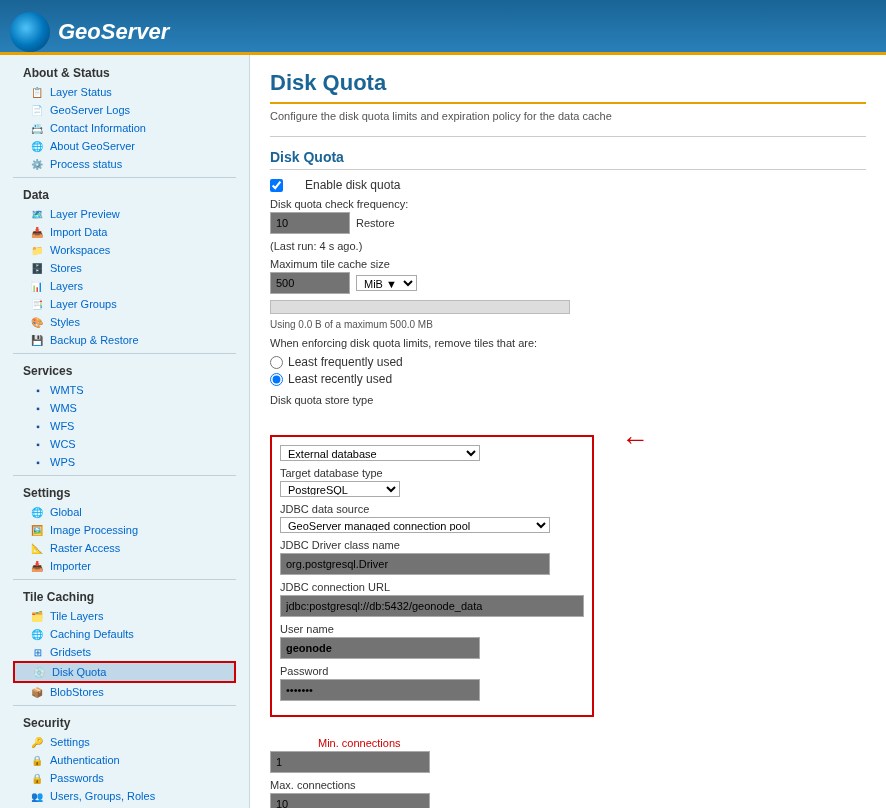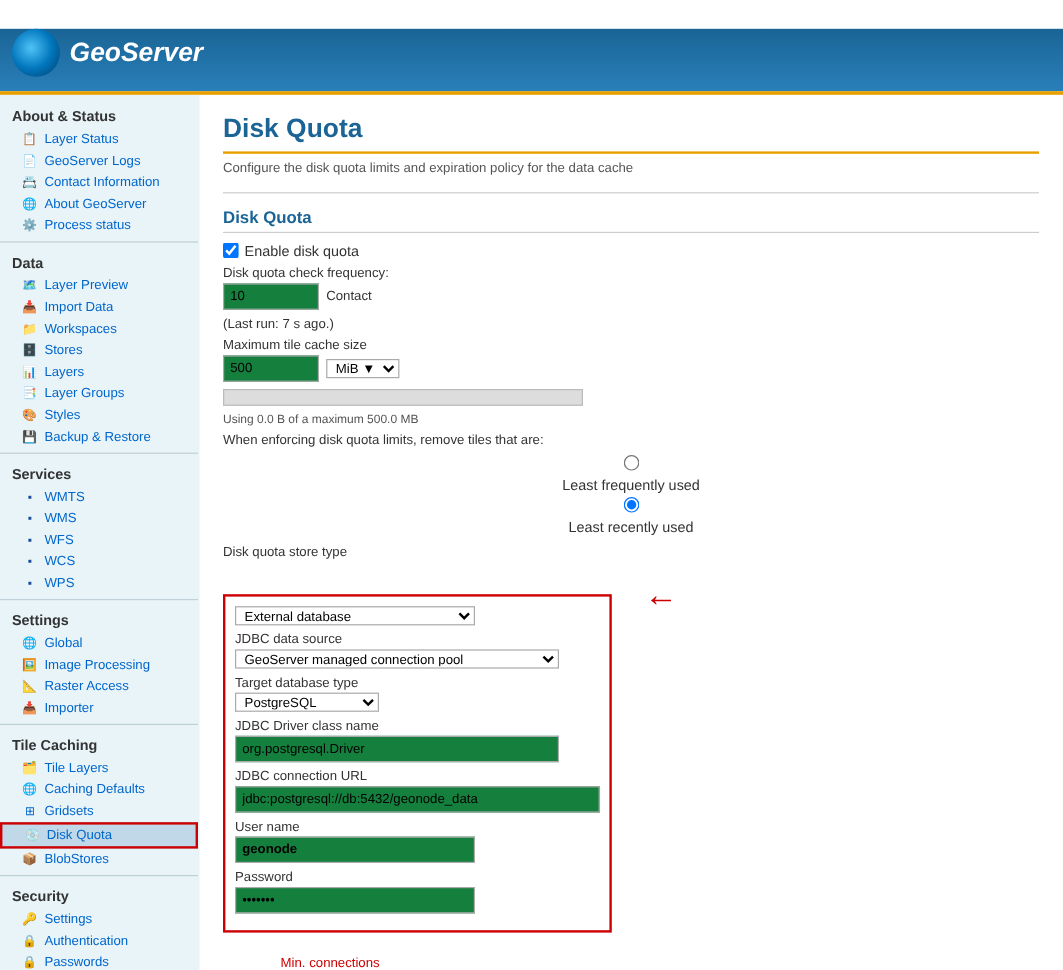--- a/index.html
+++ b/index.html
@@ -1,54 +1,54 @@
 <!DOCTYPE html>
 <html><head>
   <meta charset="utf-8">
   <style>
     * { box-sizing: border-box; margin: 0; padding: 0; }
     body { font-family: Arial, sans-serif; font-size: 12px; color: #333; background: #fff; display: flex; flex-direction: column; height: 808px; overflow: hidden; }
 
     
-    .header { background: linear-gradient(to bottom, #1a6496, #2980b9); height: 55px; display: flex; align-items: flex-start; padding: 0 10px; border-bottom: 3px solid #e8a000; flex-shrink: 0; margin-top: 24px; }
+    .header { background: linear-gradient(to bottom, #1a6496, #2980b9); height: 55px; display: flex; align-items: flex-end; padding: 0 10px; border-bottom: 3px solid #e8a000; flex-shrink: 0; }
     .header-logo { display: flex; align-items: center; gap: 8px; }
     .logo-icon { width: 40px; height: 40px; background: radial-gradient(circle at 40% 40%, #4fc3f7, #0277bd, #003d6b); border-radius: 50%; flex-shrink: 0; }
     .logo-text { color: white; font-size: 22px; font-weight: bold; font-style: italic; }
 
     
     .main-layout { display: flex; flex: 1; overflow: hidden; }
 
     
-    .sidebar { width: 166px; background: #e8f4f8; border-right: 1px solid #c5d9e0; overflow-y: auto; flex-shrink: 0; padding: 5px 0; }
+    .sidebar { width: 250px; background: #e8f4f8; border-right: 1px solid #c5d9e0; overflow-y: auto; flex-shrink: 0; padding: 5px 13px; }
     .sidebar-section-title { font-weight: bold; font-size: 12px; color: #333; padding: 6px 10px 3px 10px; }
     .sidebar-item { display: flex; align-items: center; gap: 5px; padding: 2px 10px 2px 18px; cursor: pointer; color: #0066cc; font-size: 11px; }
     .sidebar-item.active { background: #c0d8e8; border: 1px solid #a00; }
     .sidebar-icon { width: 14px; height: 14px; flex-shrink: 0; display: inline-flex; align-items: center; justify-content: center; font-size: 10px; }
     .icon-blue { color: #1a4a9a; }
 
     
     .content { flex: 1; overflow-y: auto; padding: 15px 20px; }
     .page-title { font-size: 22px; font-weight: bold; color: #1a6496; border-bottom: 2px solid #e8a000; padding-bottom: 6px; margin-bottom: 6px; }
     .page-subtitle { font-size: 11px; color: #555; margin-bottom: 14px; }
 
     .section-title { font-size: 14px; font-weight: bold; color: #1a6496; border-bottom: 1px solid #ccc; padding-bottom: 4px; margin: 12px 0 8px 0; }
 
     
     .form-row { margin-bottom: 6px; }
     .form-label { font-size: 11px; color: #333; margin-bottom: 2px; }
-    .form-input { height: 22px; font-size: 11px; border: 1px solid #aaa; padding: 2px 5px; background: #15803d; }
+    .form-input { height: 22px; font-size: 11px; border: 1px solid #aaa; padding: 2px 5px; background: #737373; }
     .form-input-sm { width: 80px; }
     select.form-select { height: 16px; font-size: 11px; border: 1px solid #aaa; background: white; padding: 1px 3px; }
 
     .inline-row { display: flex; align-items: center; gap: 6px; margin-bottom: 6px; }
     .inline-label { font-size: 11px; color: #333; }
 
-    .checkbox-row { display: flex; align-items: flex-start; gap: 5px; margin-bottom: 6px; }
-
-    .radio-row { display: flex; align-items: center; gap: 5px; margin-bottom: 3px; flex-direction: column; }
+    .checkbox-row { display: flex; align-items: center; gap: 22px; margin-bottom: 6px; }
+
+    .radio-row { display: flex; align-items: center; gap: 5px; margin-bottom: 3px; }
 
     
     .progress-area { margin: 6px 0; }
     .progress-bar-container { width: 300px; height: 14px; background: #ddd; border: 1px solid #bbb; position: relative; margin-bottom: 3px; }
     .progress-bar-fill { height: 100%; background: linear-gradient(to right, #90c090, #60a060); width: 0%; }
     .progress-text { font-size: 10px; color: #555; }
 
     
     .highlight-box { border: 2px solid #cc0000; padding: 8px; margin-bottom: 10px; background: #fff; position: relative; margin-top: 25px; }
 
@@ -234,23 +234,23 @@
     <div class="checkbox-row form-row">
       <input type="checkbox" checked="" id="enable-dq" style="">
       <label for="enable-dq">Enable disk quota</label>
     </div>
 
     
     <div class="form-row">
       <div class="form-label">Disk quota check frequency:</div>
       <div class="inline-row">
         <input type="text" class="form-input form-input-sm" value="10" style="">
-        <span class="inline-label">Contact</span>
+        <span class="inline-label">Restore</span>
       </div>
-      <div class="form-label">(Last run: 7 s ago.)</div>
+      <div class="form-label">(Last run: 4 s ago.)</div>
     </div>
 
     
     <div class="form-row">
       <div class="form-label">Maximum tile cache size</div>
       <div class="inline-row">
         <input type="text" class="form-input form-input-sm" value="500" style="">
         <select class="form-select">
           <option>MiB ▼</option>
         </select>
@@ -285,37 +285,37 @@
       <div class="highlight-box" style="min-width: 320px;">
 
         <div class="form-row">
           <select class="form-select" style="width: 200px;">
             <option>H2 (embedded)</option>
             <option selected="">External database</option>
           </select>
         </div>
 
         <div class="form-row">
-          <div class="form-label">JDBC data source</div>
-          <select class="form-select" style="width: 270px;">
-            <option selected="">GeoServer managed connection pool</option>
-            <option>JNDI</option>
-          </select>
-        </div>
-
-        <div class="form-row">
           <div class="form-label">Target database type</div>
           <select class="form-select" style="width: 120px;">
             <option selected="">PostgreSQL</option>
             <option>H2</option>
             <option>Oracle</option>
           </select>
         </div>
 
         <div class="form-row">
+          <div class="form-label">JDBC data source</div>
+          <select class="form-select" style="width: 270px;">
+            <option selected="">GeoServer managed connection pool</option>
+            <option>JNDI</option>
+          </select>
+        </div>
+
+        <div class="form-row">
           <div class="form-label">JDBC Driver class name</div>
           <input type="text" class="form-input" style="width: 270px;" value="org.postgresql.Driver">
         </div>
 
         <div class="form-row">
           <div class="form-label">JDBC connection URL</div>
           <input type="text" class="form-input" style="width: 304px;" value="jdbc:postgresql://db:5432/geonode_data">
         </div>
 
         <div class="form-row">

